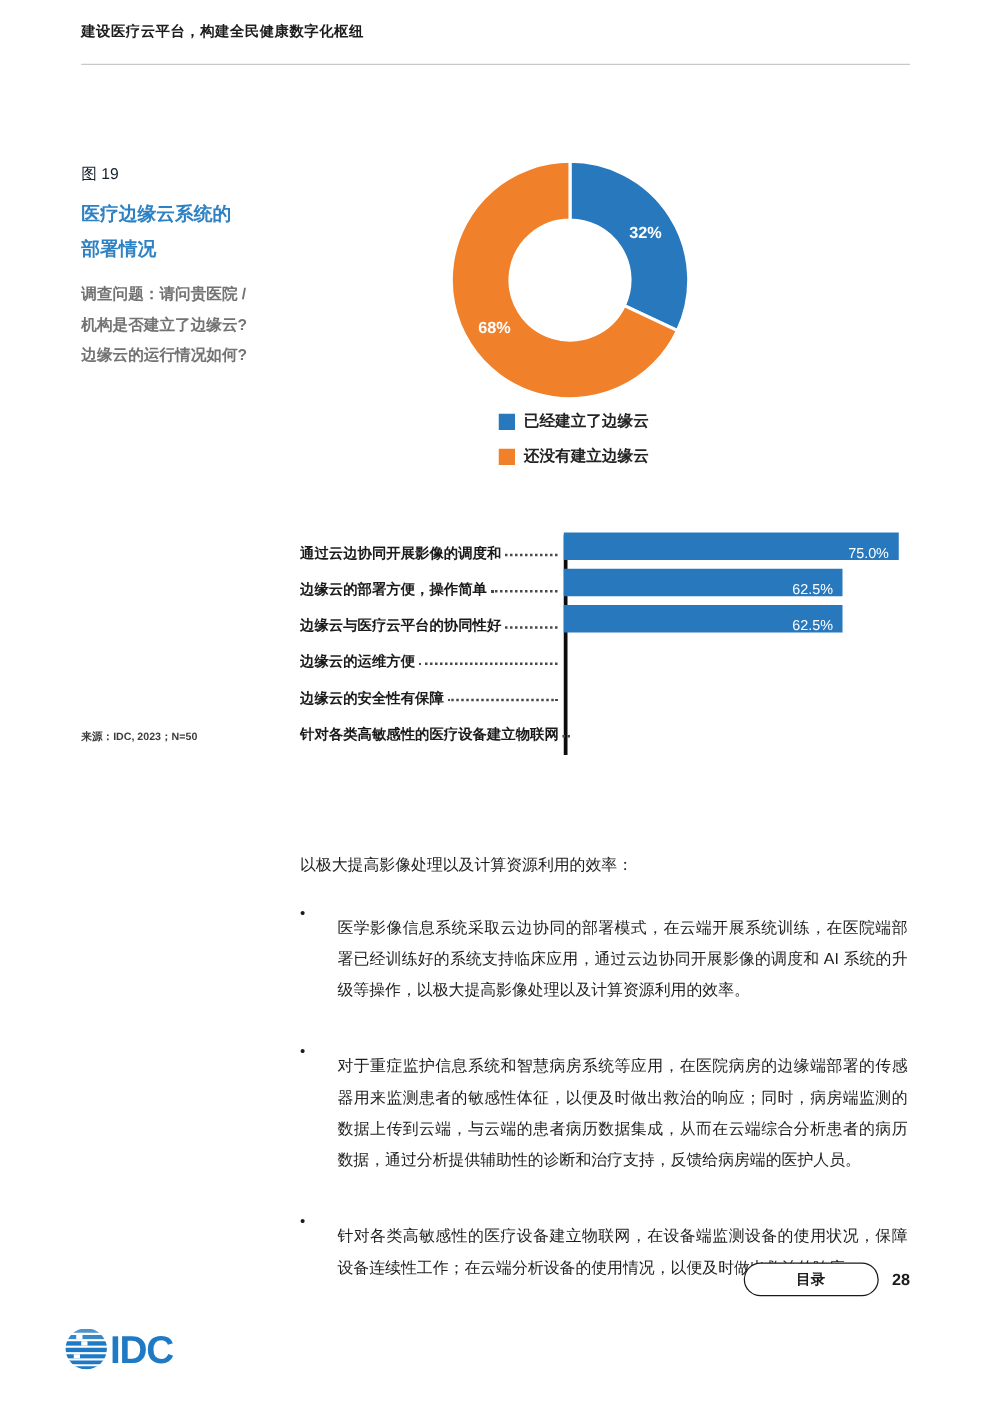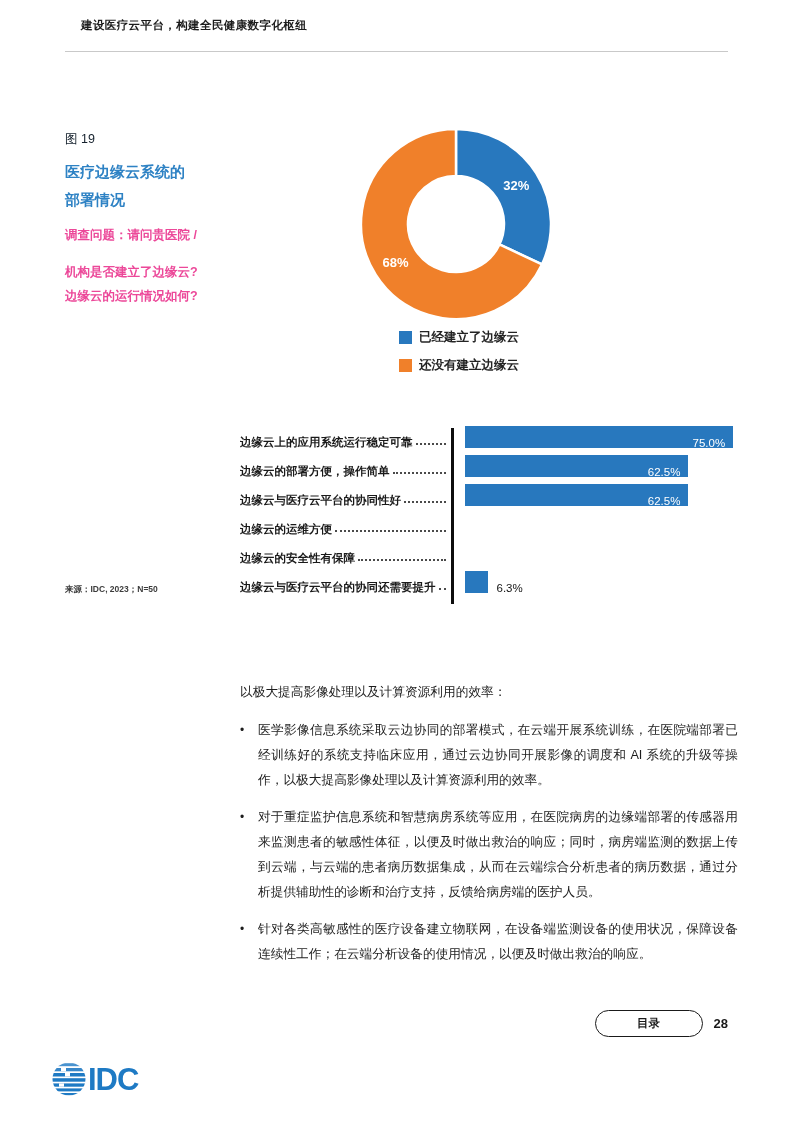--- a/index.html
+++ b/index.html
@@ -12,65 +12,64 @@
     overflow: hidden;
     color: #1a1a1a;
   }
   .abs { position: absolute; }
 
   
   .header-text {
     left: 65px; top: 18px;
     font-size: 11.5px; font-weight: 700; color: #1c1c1c;
     letter-spacing: 0.4px;
-    margin-left: 16px;
   }
   .header-rule {
     left: 65px; top: 51px; width: 663px; height: 1px;
     background: #c9c9c9;
   }
 
   
   .fig-caption { left: 65px; top: 131px; width: 180px; }
   .fig-label { font-size: 12.5px; font-weight: 400; color: #14202c; margin-bottom: 10px; }
   .fig-title { font-size: 15px; font-weight: 700; color: #2e82c4; line-height: 28px; }
-  .fig-question { font-size: 12.5px; font-weight: 700; color: #ec4899; line-height: 24.5px; margin-top: 9px; }
+  .fig-question { font-size: 12.5px; font-weight: 700; color: #737373; line-height: 24.5px; margin-top: 9px; }
 
   
   .donut-wrap { left: 356px; top: 124px; width: 200px; height: 200px; }
   .donut-label { font-size: 13px; font-weight: 600; fill: #ffffff; }
 
   
   .legend { left: 399px; top: 329px; }
   .legend-item { display: flex; align-items: center; margin-bottom: 11px; }
   .legend-swatch { width: 13px; height: 13px; margin-right: 7px; flex: none; }
   .legend-text { font-size: 12.5px; font-weight: 700; color: #242424; white-space: nowrap; }
 
   
   .barchart { left: 240px; top: 428px; width: 505px; }
   .bar-axis { position: absolute; left: 211px; top: 0; width: 3px; height: 176px; background: #0d0d0d; }
   .bar-row { display: flex; align-items: center; height: 29px; }
   .bar-label-cell { width: 210px; flex: none; display: flex; align-items: center; }
   .bar-category { font-size: 11.5px; font-weight: 700; color: #1a1a1a; white-space: nowrap; }
   .bar-leader { flex: 1; height: 0; border-bottom: 2px dotted #4a4a4a; margin: 0 4px 0 3px; position: relative; top: 1px; min-width: 6px; }
-  .bar-track { position: relative; width: 286px; height: 34px; margin-left: 15px; flex: none; text-align: center; }
+  .bar-track { position: relative; width: 286px; height: 34px; margin-left: 1px; flex: none; text-align: center; }
   .bar-fill { position: absolute; left: 0; top: 0; height: 22px; }
   .bar-value { position: absolute; top: 50%; transform: translateY(-50%); font-size: 11.5px; font-weight: 500; white-space: nowrap; }
   .bar-value.inside { color: #ffffff; }
   .bar-value.outside { color: #141414; }
 
   
   .source-note { left: 65px; top: 584px; font-size: 8.5px; color: #3c3c3c; font-weight: 600; }
 
   
   .body-block { left: 240px; top: 680px; width: 498px; font-size: 12.7px; font-weight: 500; color: #1d1d1d; line-height: 25px; text-align: justify; }
   .body-intro { margin: 0 0 13px 0; }
   .bullet-item { display: flex; margin-bottom: 12px; }
   .bullet-marker { width: 18px; flex: none; font-size: 12px; line-height: 25px; }
-  .bullet-text { margin: 0; flex: 1; }
+  .bullet-text { margin: 12px; flex: 1; }
 
   
   .footer-logo { left: 52px; top: 1060px; }
   .footer-right { right: 65px; top: 1010px; display: flex; align-items: center; text-align: right; }
   .toc-pill {
     width: 106px; height: 25px;
     border: 1.6px solid #1a1a1a; border-radius: 14px;
     display: flex; align-items: center; justify-content: center;
     font-size: 11.5px; font-weight: 600; color: #1a1a1a;
     background: #ffffff; cursor: pointer;
@@ -83,21 +82,21 @@
 <div class="page">
 
   <div class="abs header-text">建设医疗云平台，构建全民健康数字化枢纽</div>
   <div class="abs header-rule"></div>
 
   <div class="abs fig-caption">
     <div class="fig-label">图 19</div>
     <div class="fig-title">医疗边缘云系统的</div>
     <div class="fig-title">部署情况</div>
     <div class="fig-question">调查问题：请问贵医院 /</div>
-    <div class="fig-question" style="margin-top:12px">机构是否建立了边缘云?</div>
+    <div class="fig-question" style="margin-top:0">机构是否建立了边缘云?</div>
     <div class="fig-question" style="margin-top:0">边缘云的运行情况如何?</div>
   </div>
 
   <div class="abs donut-wrap" id="donut"><svg width="200" height="200" viewBox="0 0 200 200">
         <path d="M 100 5 A 95 95 0 0 1 185.95856998427183 140.44903269868192 L 143.43169851836893 120.4374059951235 A 48 48 0 0 0 100 52 Z" fill="#2878be" stroke="#ffffff" stroke-width="2.5"></path>
         <text x="160.3694466733941" y="66.18838415900174" text-anchor="middle" class="donut-label">32%</text>
         <path d="M 185.95856998427183 140.44903269868192 A 95 95 0 1 1 99.99999999999999 5 L 99.99999999999999 52 A 48 48 0 1 0 143.43169851836893 120.4374059951235 Z" fill="#f0802a" stroke="#ffffff" stroke-width="2.5"></path>
         <text x="39.63055332660592" y="142.81161584099826" text-anchor="middle" class="donut-label">68%</text>
       </svg></div>
 
@@ -109,21 +108,21 @@
       <div class="legend-item">
         <span class="legend-swatch" style="background: rgb(240, 128, 42);"></span>
         <span class="legend-text">还没有建立边缘云</span>
       </div>
     </div>
 
   <div class="abs barchart" id="barchart">
     <div class="bar-axis"></div>
   <div class="bar-row">
         <div class="bar-label-cell">
-          <span class="bar-category">边缘云上的应用系统运行稳定可靠</span>
+          <span class="bar-category">通过云边协同开展影像的调度和</span>
           <span class="bar-leader"></span>
         </div>
         <div class="bar-track">
           <div class="bar-fill" style="width: 268.125px; background: rgb(40, 120, 190);"></div>
           <span class="bar-value inside" style="right: 25.875px;">75.0%</span>
         </div>
       </div>
       <div class="bar-row">
         <div class="bar-label-cell">
           <span class="bar-category">边缘云的部署方便，操作简单</span>
@@ -151,26 +150,22 @@
         </div>
       </div>
       <div class="bar-row">
         <div class="bar-label-cell">
           <span class="bar-category">边缘云的安全性有保障</span>
           <span class="bar-leader"></span>
         </div>
       </div>
       <div class="bar-row">
         <div class="bar-label-cell">
-          <span class="bar-category">边缘云与医疗云平台的协同还需要提升</span>
-          <span class="bar-leader"></span>
-        </div>
-        <div class="bar-track">
-          <div class="bar-fill" style="width: 22.5225px; background: rgb(40, 120, 190);"></div>
-          <span class="bar-value outside" style="left: 31.5225px;">6.3%</span>
+          <span class="bar-category">针对各类高敏感性的医疗设备建立物联网</span>
+          <span class="bar-leader"></span>
         </div>
       </div>
     </div>
 
   <div class="abs source-note">来源：IDC, 2023；N=50</div>
 
   <div class="abs body-block">
     <p class="body-intro">以极大提高影像处理以及计算资源利用的效率：</p>
     <div id="bullets">
         <div class="bullet-item">

